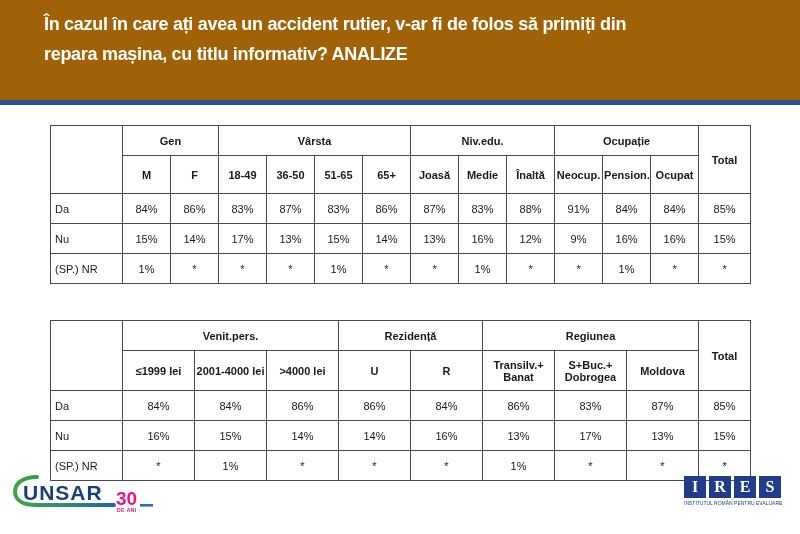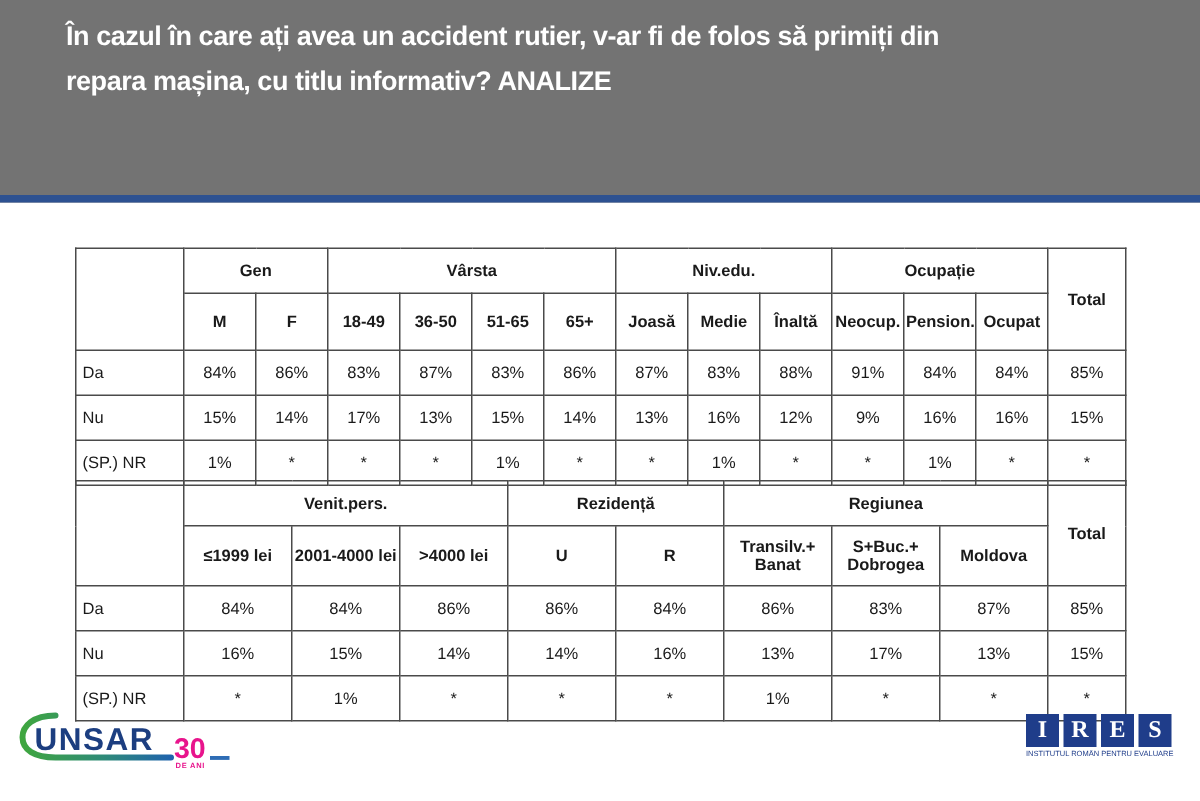--- a/index.html
+++ b/index.html
@@ -7,22 +7,22 @@
     width: 800px; height: 534px;
     background: #ffffff;
     font-family: "Liberation Sans", "DejaVu Sans", sans-serif;
     position: relative;
     overflow: hidden;
   }
 
   
   .banner {
     position: absolute; top: 0; left: 0;
-    width: 800px; height: 135px;
-    background: #737373;
+    width: 800px; height: 105px;
+    background: #a16207;
     border-bottom: 5px solid #2d5191;
     box-sizing: border-box;
     overflow: hidden;
   }
   .banner .line {
     display: block;
     color: #ffffff;
     font-weight: bold;
     font-size: 18px;
     letter-spacing: -0.3px;
@@ -34,21 +34,21 @@
   
   table.cross {
     position: absolute;
     left: 50px;
     width: 700px;
     border-collapse: collapse;
     table-layout: fixed;
     font-size: 11px;
     color: #1a1a1a;
   }
-  #table1 { top: 125px; margin-top: 40px; }
+  #table1 { top: 125px; }
   #table2 { top: 320px; }
   table.cross th, table.cross td {
     border: 1px solid #4a4a4a;
     text-align: center;
     vertical-align: middle;
     padding: 1px;
     overflow: hidden;
   }
   table.cross th { font-weight: bold; }
   table.cross thead tr.group-row { height: 30px; }

